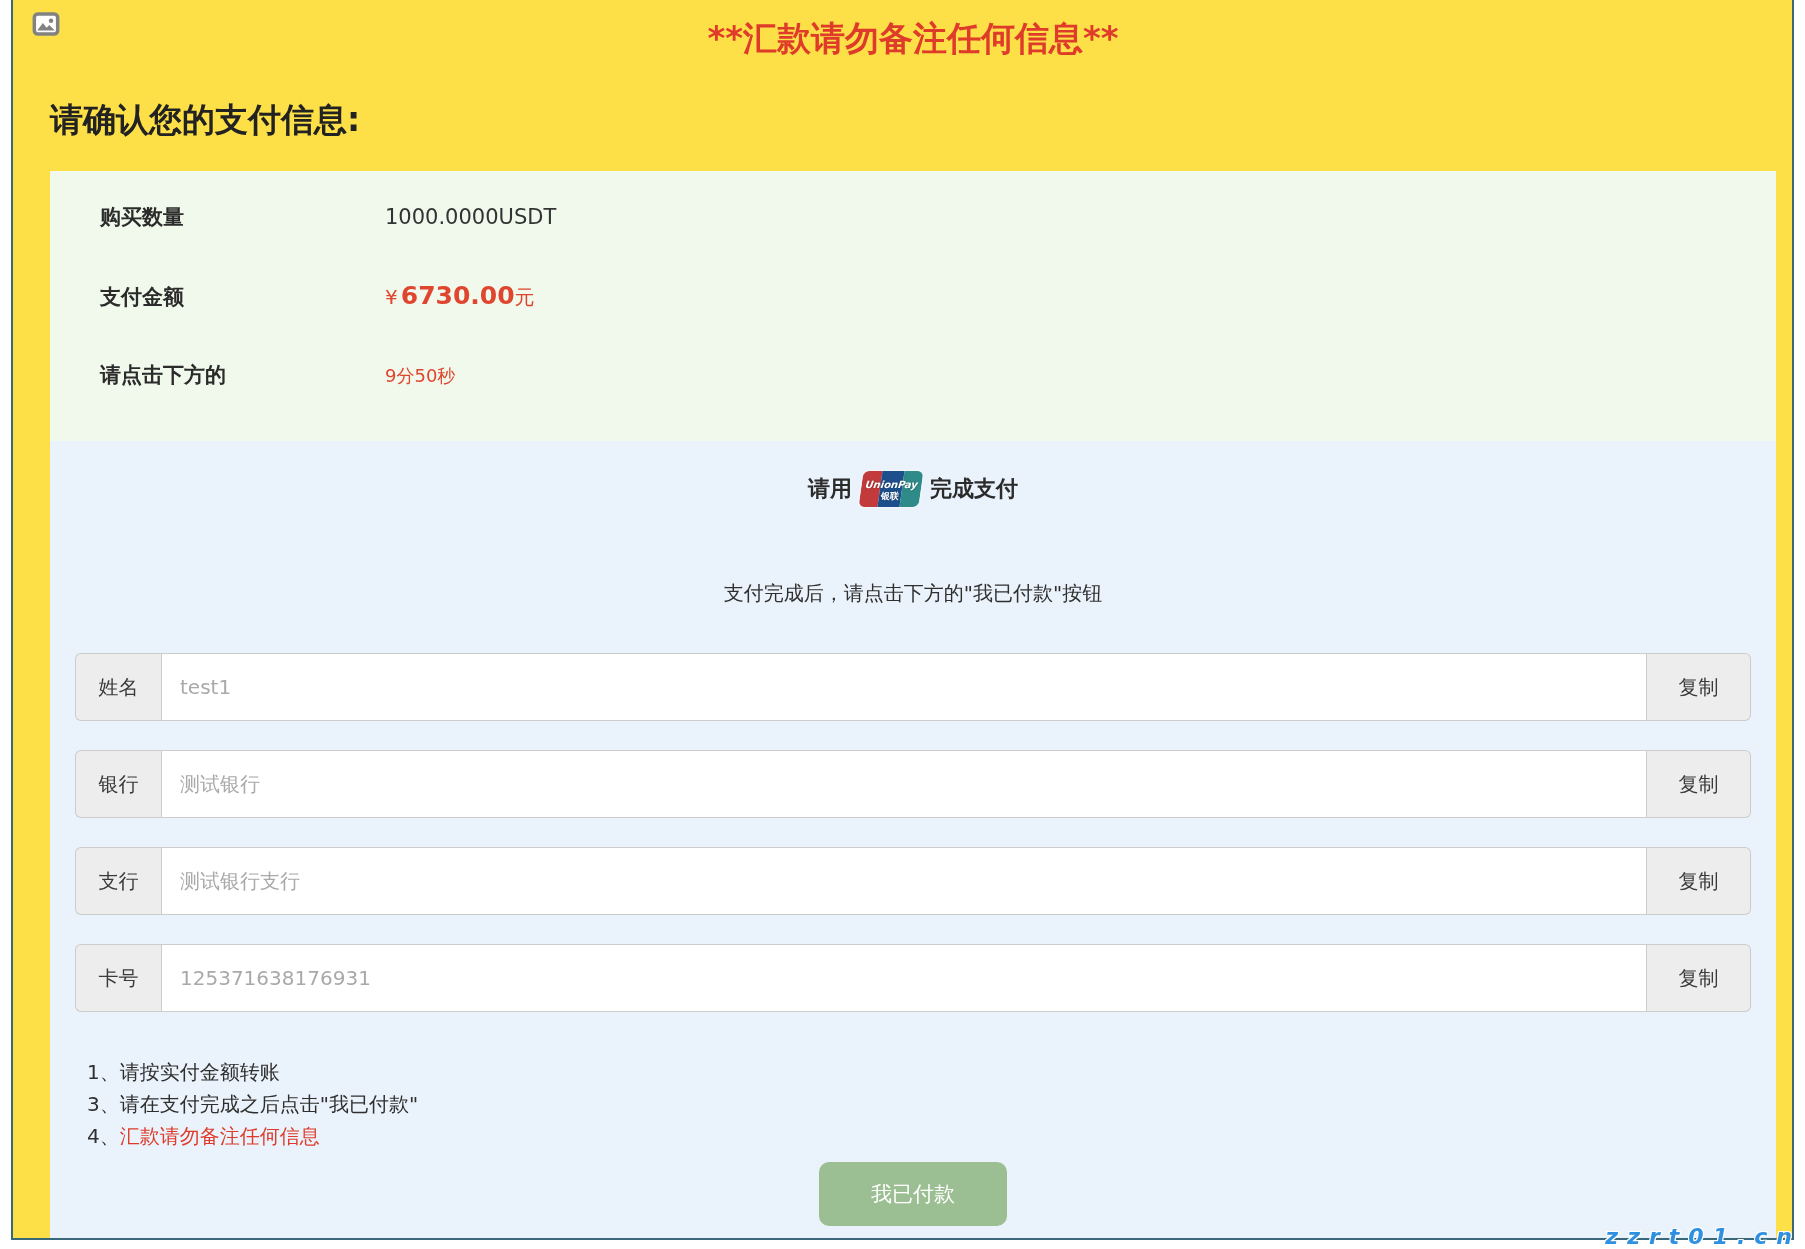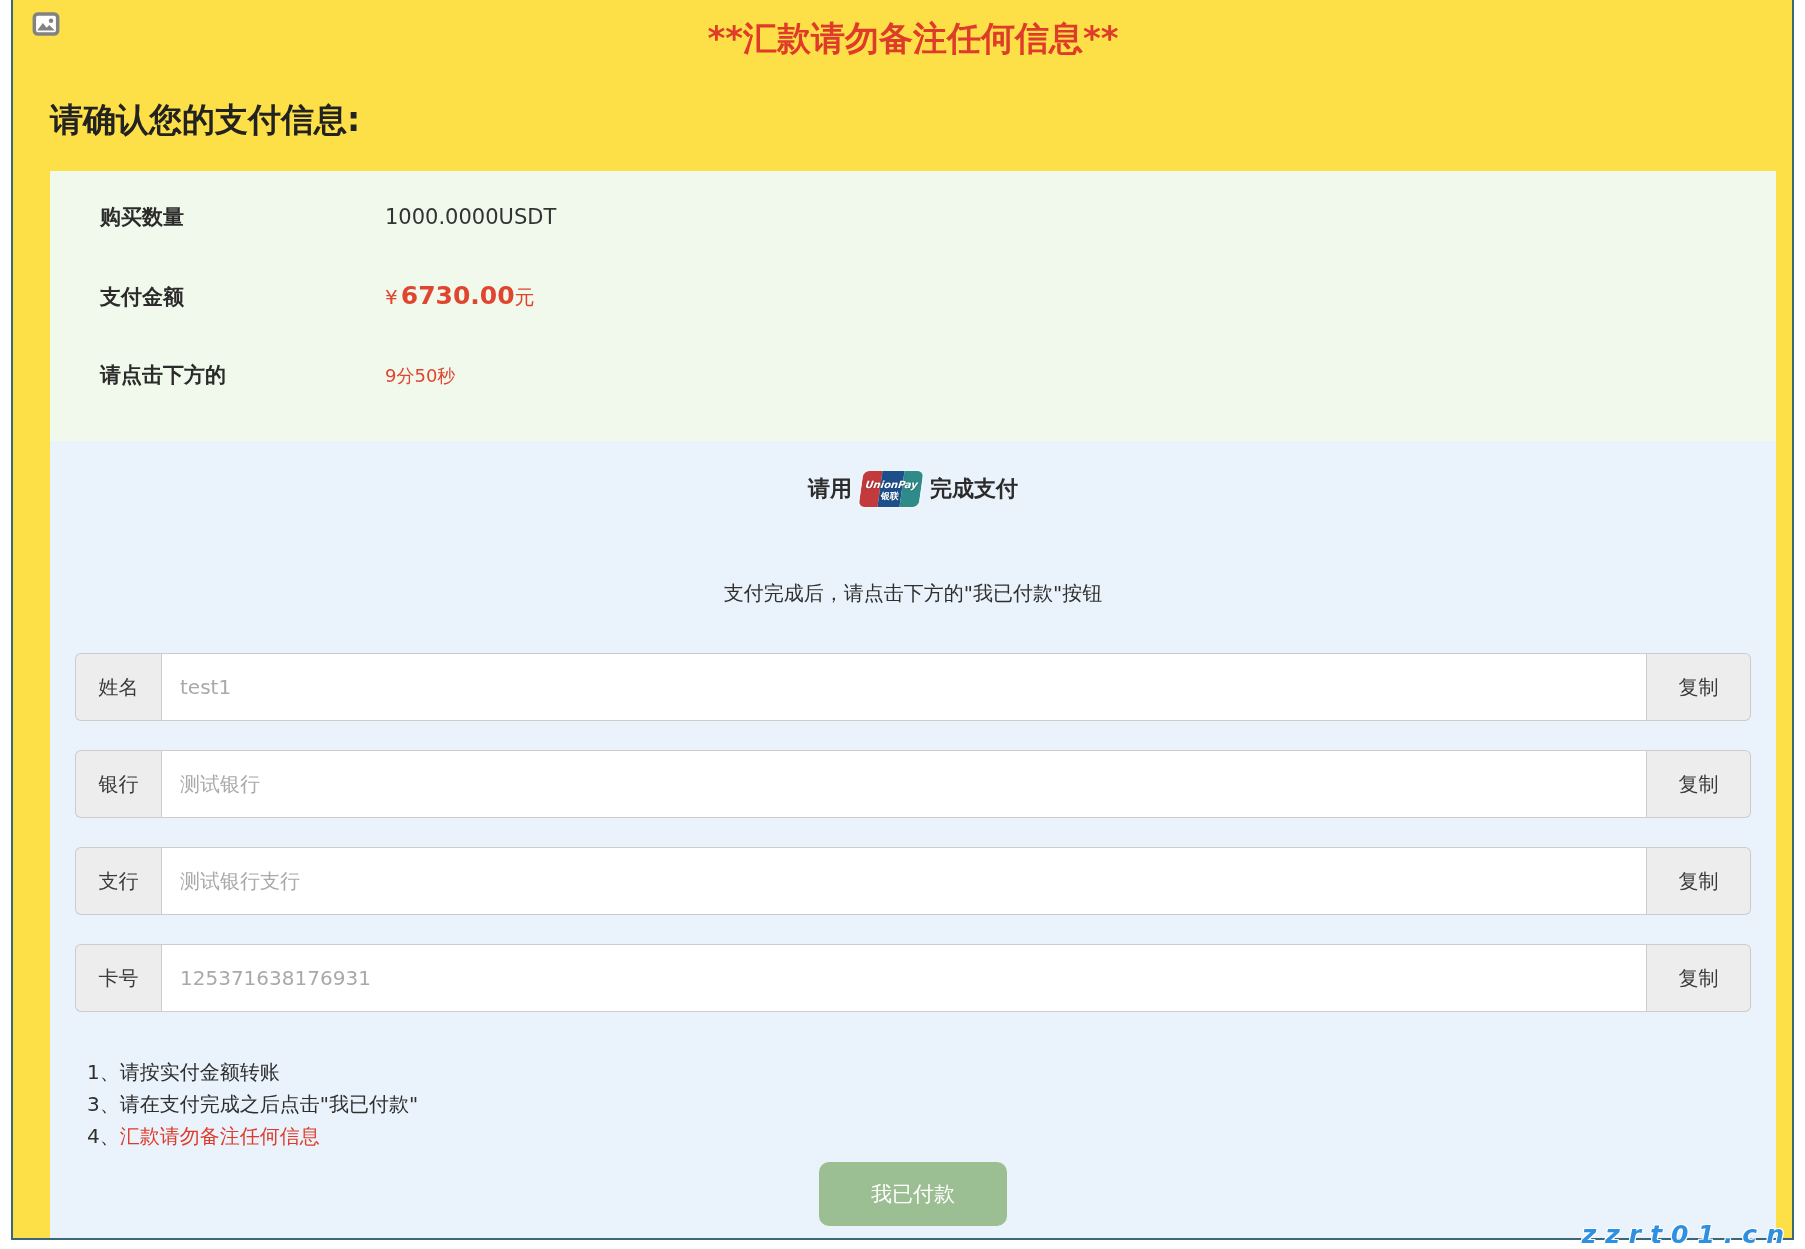--- a/index.html
+++ b/index.html
@@ -166,28 +166,28 @@
     font-size: 56px;
     font-weight: bold;
     font-style: italic;
     letter-spacing: 3px;
     color: #ffffff;
     -webkit-text-stroke: 2px #4d4d4d;
     text-shadow: 3px 4px 3px rgba(70,70,70,.8);
     line-height: 60px;
   }
   .wm-site {
-    font-size: 25px;
+    font-size: 22px;
     font-weight: bold;
     font-style: italic;
     letter-spacing: 9px;
     color: #2f8fe0;
     text-shadow: 1px 1px 0 #ffffff, -1px -1px 0 #ffffff, 1px -1px 0 #ffffff, -1px 1px 0 #ffffff;
     margin-top: -2px;
-    padding-right: 12px;
+    padding-right: 4px;
   }
 </style>
 </head>
 <body>
 
 <div class="page">
 
   <span class="broken-img">
     <svg width="28" height="28" viewBox="0 0 24 24">
       <rect x="2" y="3.5" width="20" height="17" rx="3" fill="#ffffff" stroke="#828282" stroke-width="3"></rect>

